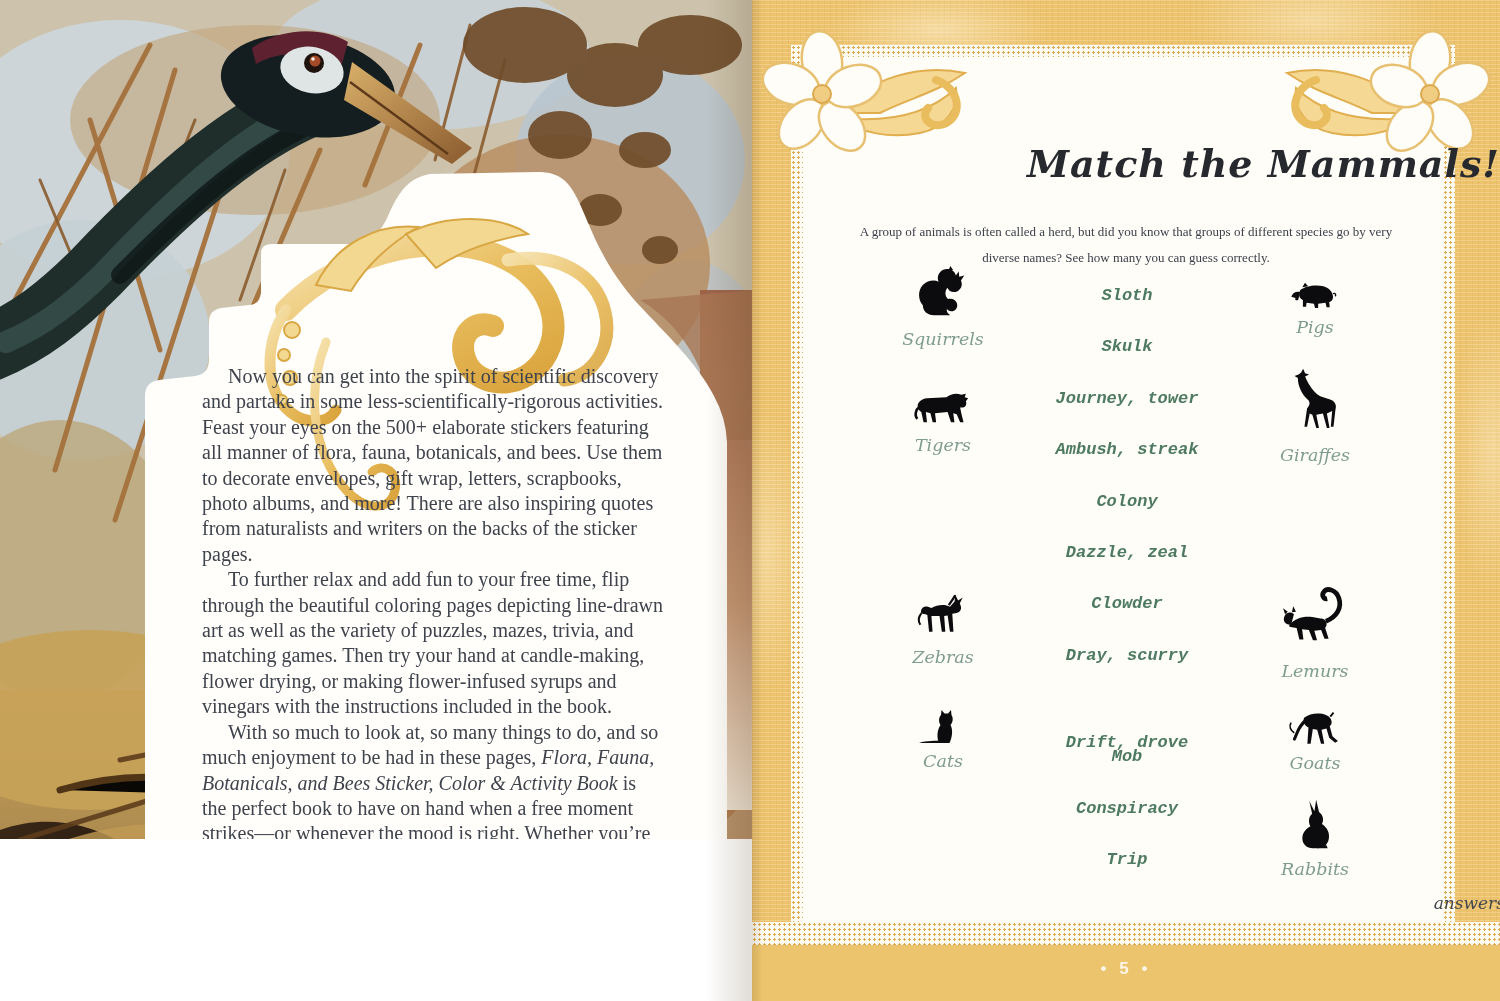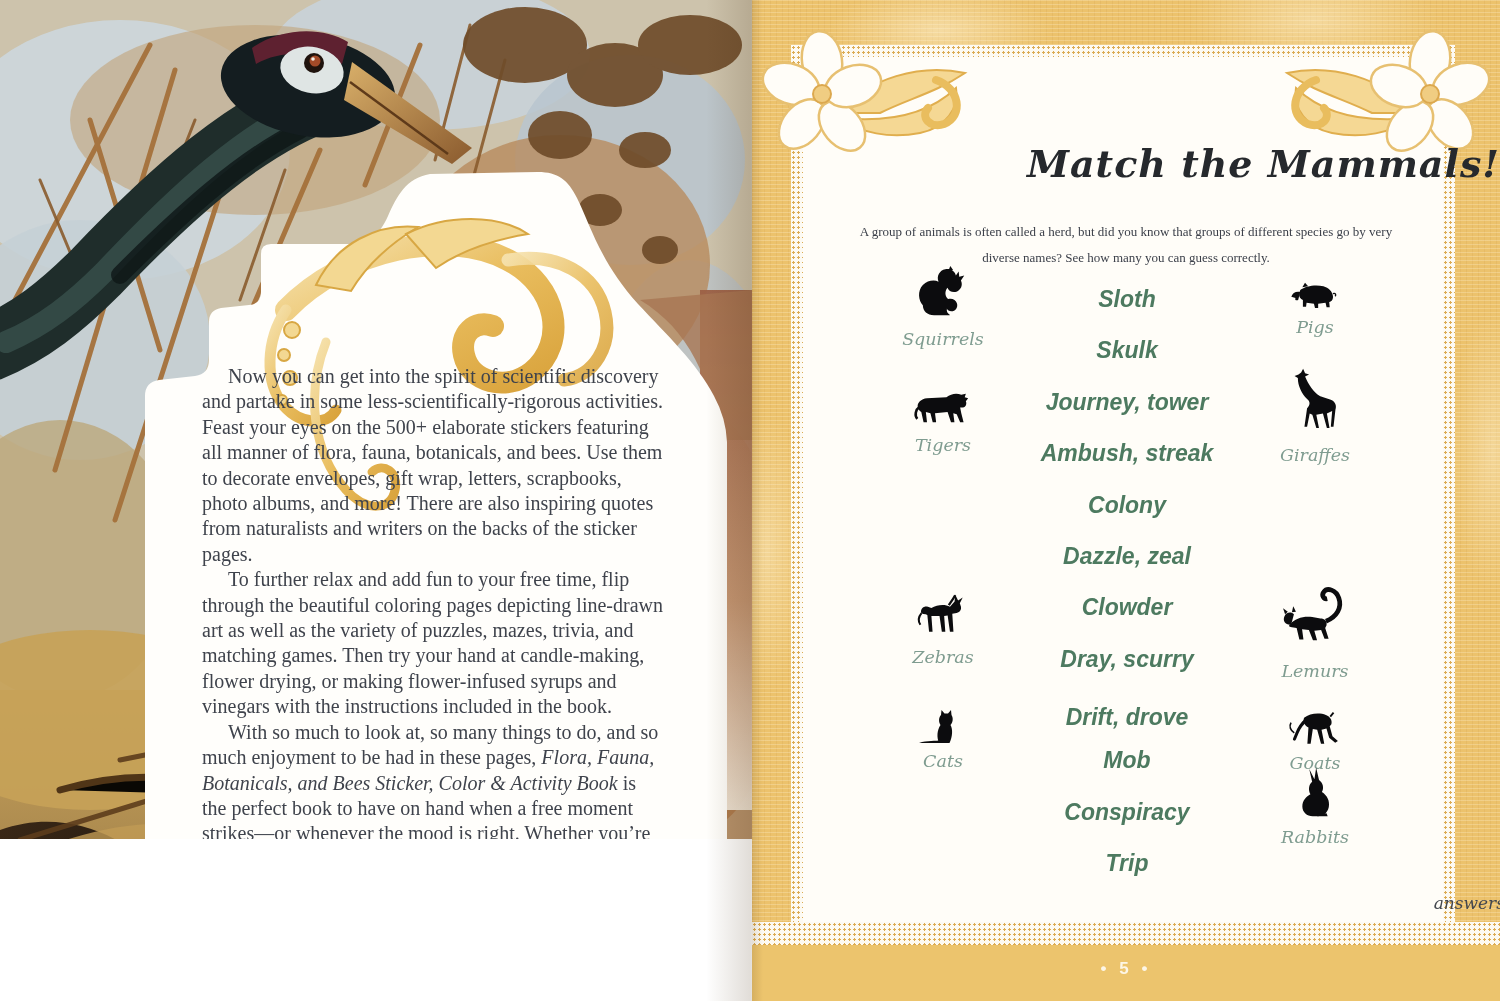--- a/index.html
+++ b/index.html
@@ -40,22 +40,22 @@
       font-family:"Liberation Sans", sans-serif;}
   .corner{position:absolute;top:18px;}
   .corner.tl{left:8px;}
   .corner.tr{right:8px;transform:scaleX(-1);}
   .rp-title{position:absolute;left:0;top:116px;width:748px;text-align:right;
       font-family:"DejaVu Serif", serif;font-style:italic;font-size:38px;color:#26292d;
       letter-spacing:1px;}
   .rp-intro{position:absolute;left:104px;top:175px;width:540px;text-align:center;
       font-size:13px;line-height:25.5px;color:#3c404a;margin-top:44px;}
   .noun{position:absolute;left:245px;width:260px;text-align:center;
-      font-family:Liberation Sans, sans-serif;font-style:italic;font-weight:bold;
-      font-size:23px;color:#4d7a60;}
+      font-family:Liberation Mono, monospace;font-style:italic;font-weight:bold;
+      font-size:17px;color:#4d7a60;}
   .an{position:absolute;width:130px;text-align:center;}
   .an .lab{font-family:"DejaVu Serif", serif;font-style:italic;font-size:17.5px;
       color:#7f9c90;margin-top:3px;}
   .an svg{display:inline-block;}
   .answers{position:absolute;left:0;top:893px;width:903px;text-align:right;
       font-family:"DejaVu Serif", serif;font-style:italic;font-size:17px;color:#43474e;}
 
   
   .gutter{position:absolute;left:706px;top:0;width:92px;height:1001px;pointer-events:none;
       background:linear-gradient(90deg, rgba(70,45,15,0) 0%, rgba(70,45,15,.16) 48%, rgba(70,45,15,0) 62%);}
@@ -260,21 +260,21 @@
     <p class="rp-intro">A group of animals is often called a herd, but did you know that groups of different species go by very diverse names? See how many you can guess correctly.</p>
 
     <div class="noun" style="top:286px">Sloth</div>
     <div class="noun" style="top:337px">Skulk</div>
     <div class="noun" style="top:389px">Journey, tower</div>
     <div class="noun" style="top:440px">Ambush, streak</div>
     <div class="noun" style="top:492px">Colony</div>
     <div class="noun" style="top:543px">Dazzle, zeal</div>
     <div class="noun" style="top:594px">Clowder</div>
     <div class="noun" style="top:646px">Dray, scurry</div>
-    <div class="noun" style="top:704px">Drift, drove</div>
+    <div class="noun" style="top:733px">Drift, drove</div>
     <div class="noun" style="top:747px">Mob</div>
     <div class="noun" style="top:799px">Conspiracy</div>
     <div class="noun" style="top:850px">Trip</div>
 
     <div class="an" style="left:126px;top:266px">
       <svg width="58" height="56" viewBox="0 0 100 100">
         <path class="sil" d="M34,88 C22,88 14,80 14,70 C6,62 4,44 14,34 C22,26 34,24 42,28 C38,18 44,8 54,6 C63,4 71,9 73,17 L78,10 L79,19 L88,17 L82,26 C86,34 82,43 74,46 C67,48 60,45 58,39 C53,45 53,54 59,59 C66,57 73,60 75,67 C77,74 72,81 65,81 C61,81 58,79 57,76 C56,81 58,85 62,87 L62,88 Z"></path>
         <path class="sil" d="M60,8 L63,0 L68,7 Z"></path>
       </svg>
       <div class="lab">Squirrels</div>
@@ -329,21 +329,21 @@
     </div>
     <div class="an" style="left:498px;top:698px">
       <svg width="68" height="48" viewBox="0 0 100 88">
         <path class="sil" d="M30,36 C40,28 58,26 70,31 C78,34 82,41 80,48 L77,52 L82,70 L92,79 L87,82 L76,73 L71,56 L62,58 L67,84 L61,84 L54,58 L46,57 L42,84 L36,84 L38,54 C31,50 27,43 30,36 Z"></path>
         <path class="sil" d="M32,38 C24,44 18,54 14,64 L10,74 C8,78 13,80 15,76 L20,64 C24,55 29,48 35,44 Z"></path>
         <path class="sil-s" d="M12,64 C5,60 2,52 6,45" stroke-width="3"></path>
         <path class="sil-s" d="M78,34 L84,27" stroke-width="3.5"></path>
       </svg>
       <div class="lab">Goats</div>
     </div>
-    <div class="an" style="left:498px;top:764px">
+    <div class="an" style="left:498px;top:796px">
       <svg width="46" height="56" viewBox="0 0 80 96">
         <path class="sil" d="M36,90 C26,90 18,83 18,73 C18,63 25,56 32,52 C28,44 29,35 35,30 L30,8 L39,26 L42,6 L47,27 C54,32 56,41 52,48 C61,54 66,63 64,74 C62,85 53,90 45,90 Z"></path>
         <path class="sil" d="M44,90 L62,90 L60,85 L44,86 Z"></path>
       </svg>
       <div class="lab">Rabbits</div>
     </div>
 
     <div class="answers">answers on the next page</div>
   </div>
 

